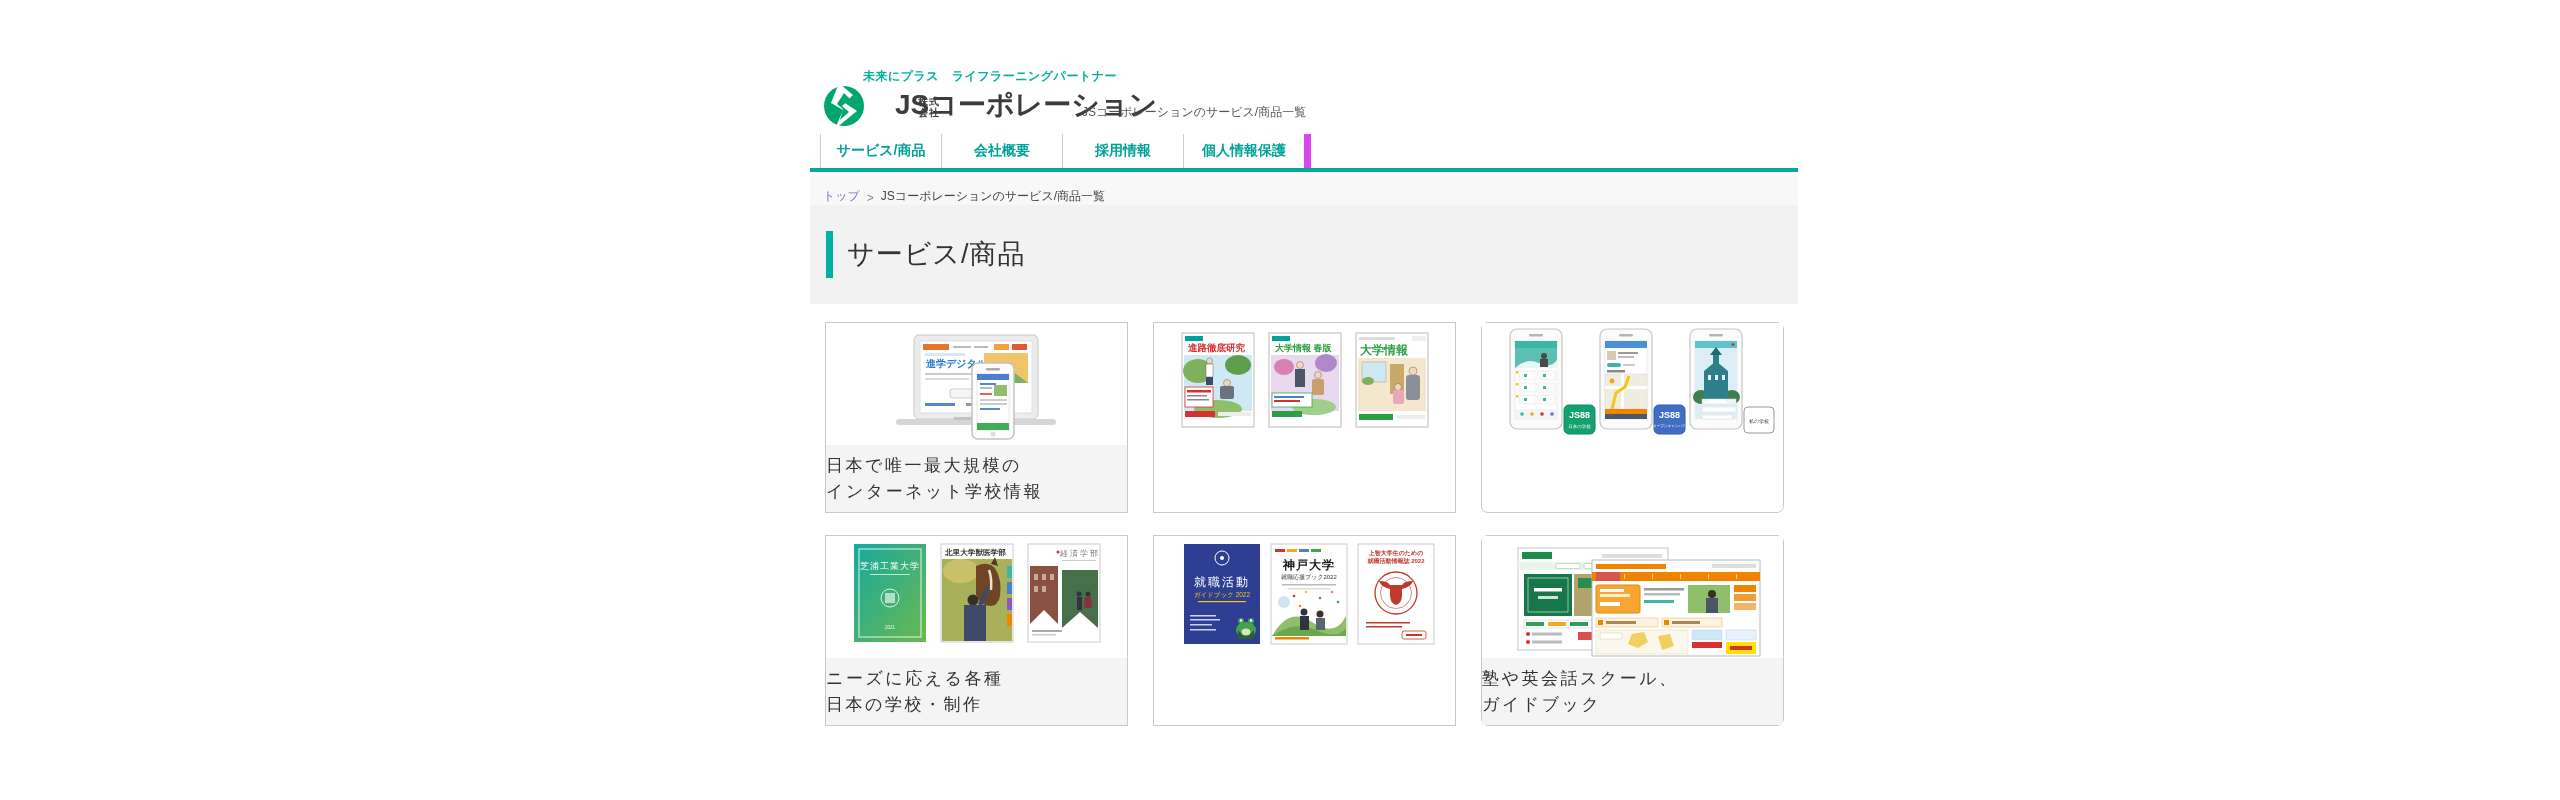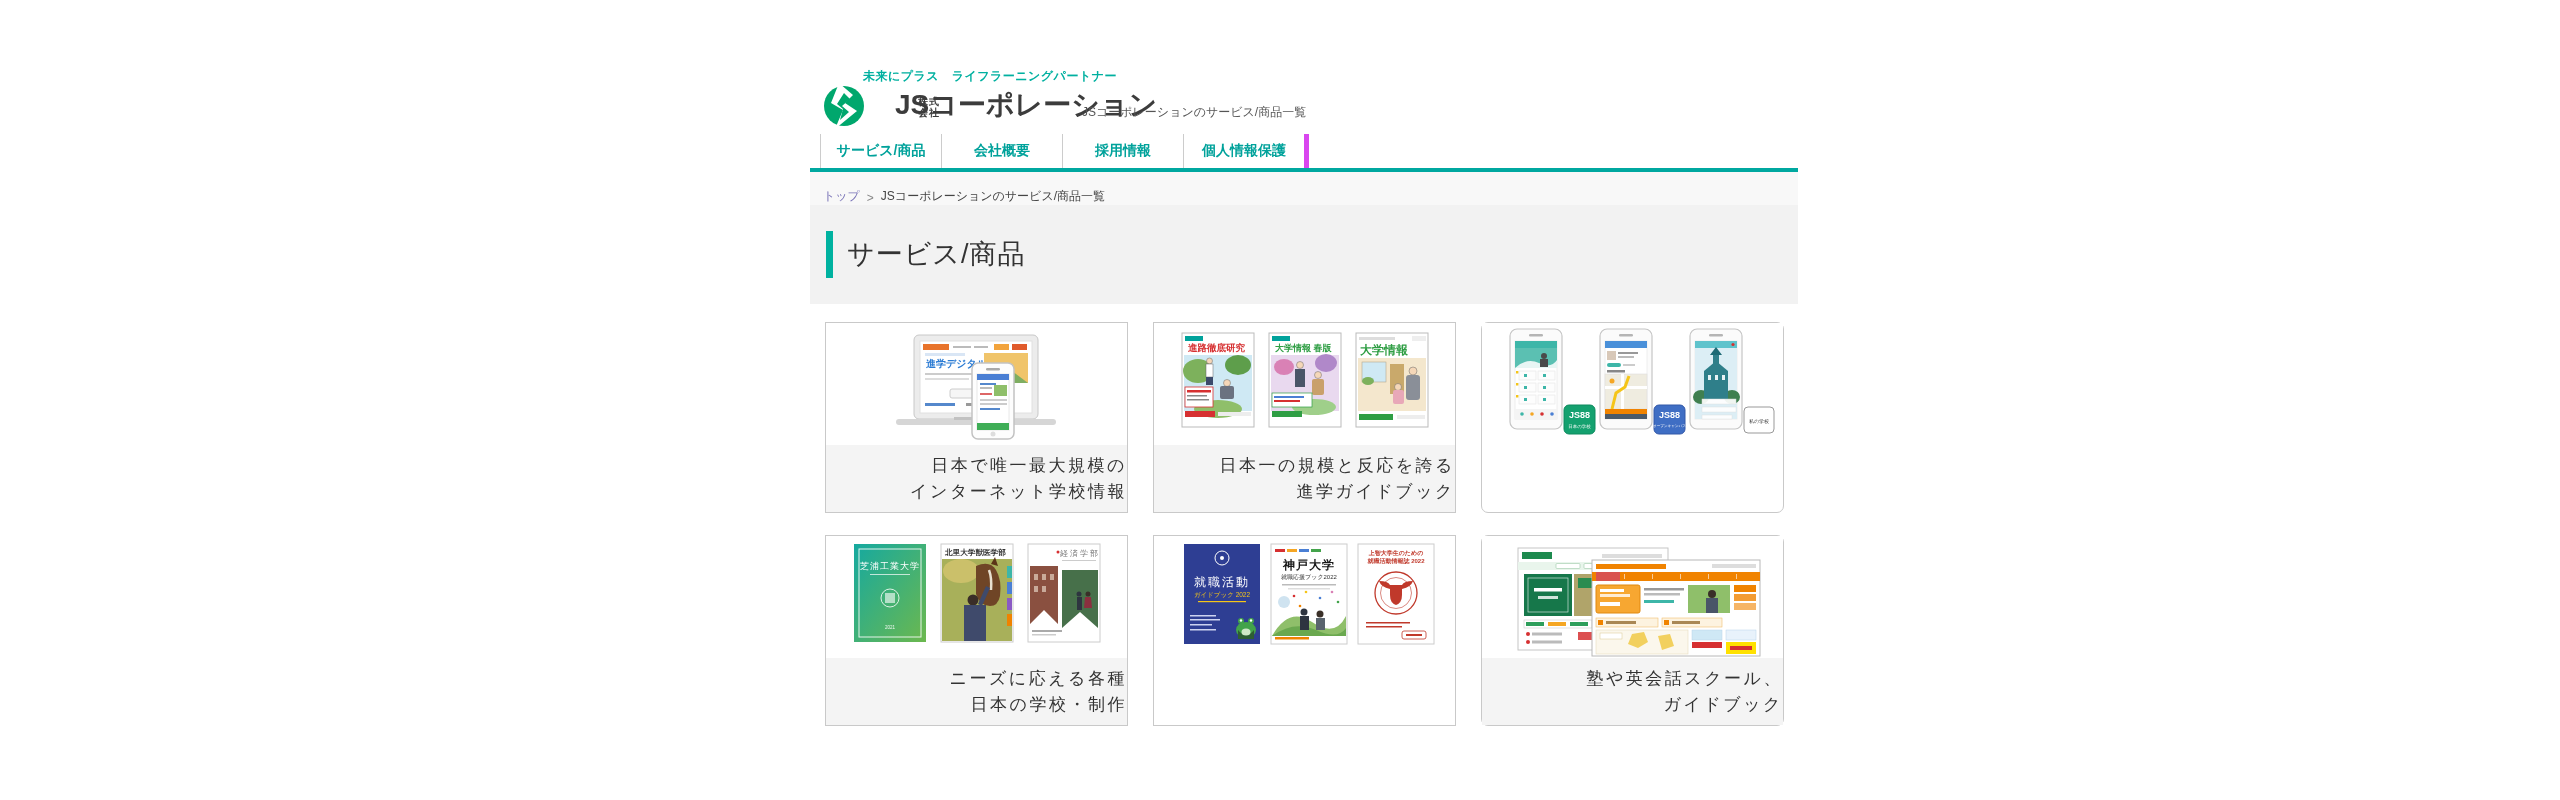--- a/index.html
+++ b/index.html
@@ -13,42 +13,42 @@
   .logo-tagline{position:absolute;left:53px;top:68px;font-size:12px;font-weight:bold;color:#00b0a0;letter-spacing:0.5px;white-space:nowrap;}
   .logo-icon{position:absolute;left:13px;top:83px;}
   .logo-prefix{position:absolute;left:60px;top:96px;font-size:10px;font-weight:bold;color:#3a3a3a;line-height:11px;letter-spacing:1px;margin-left:48px;}
   .logo-name{position:absolute;left:85px;top:86px;font-size:28px;font-weight:bold;color:#3c3c3c;letter-spacing:0px;white-space:nowrap;}
   .page-subtitle{position:absolute;left:272px;top:104px;font-size:12px;color:#555;white-space:nowrap;}
 
   
   .nav{position:absolute;left:10px;top:134px;height:34px;display:flex;}
   .nav-item{width:120px;display:flex;align-items:center;justify-content:center;
     font-size:14px;font-weight:bold;color:#00a29b;border-left:1px solid #cccccc;cursor:pointer;white-space:nowrap;}
-  .nav-item:last-child{border-right:5px solid #d946ef;}
+  .nav-item:last-child{border-right:7px solid #d946ef;}
   .nav-underline{position:absolute;left:0;top:168px;width:988px;height:4px;background:#00a8a0;}
 
   
   .breadcrumb{position:absolute;left:0;top:172px;width:988px;height:33px;background:#f8f8f8;
     display:flex;align-items:flex-end;padding-left:13px;box-sizing:border-box;font-size:12px;color:#444;gap:7px;}
   .breadcrumb .bc-home{color:#7a74b8;text-decoration:none;cursor:pointer;}
   .breadcrumb .bc-sep{color:#888;}
 
   
   .title-band{position:absolute;left:0;top:205px;width:988px;height:99px;background:#f2f2f2;}
   .accent-bar{position:absolute;left:16px;top:26px;width:7px;height:47px;background:#00b2a0;}
   .page-title{position:absolute;left:37px;top:31px;margin:0;font-size:27px;font-weight:500;color:#333;letter-spacing:1px;white-space:nowrap;}
 
   
   .card{position:absolute;width:303px;height:191px;background:#fff;border:1px solid #c9c9c9;
     box-sizing:border-box;display:block;text-decoration:none;color:inherit;cursor:pointer;}
   .r1{top:322px;} .r2{top:535px;}
   .c1{left:15px;} .c2{left:343px;} .c3{left:671px;border-radius:7px;}
   .card-img{width:301px;height:122px;background:#fff;overflow:hidden;}
   .card-img svg{display:block;}
-  .card-caption{width:301px;height:67px;background:#f4f4f4;text-align:right;
+  .card-caption{width:301px;height:67px;background:#f4f4f4;text-align:left;
     font-family:Liberation Serif, serif;font-size:17px;letter-spacing:2.5px;
     color:#333;line-height:26px;padding-top:8px;box-sizing:border-box;white-space:nowrap;}
 </style>
 </head>
 <body>
 
 <div class="content">
 
   <div>
     <div class="logo-tagline">未来にプラス　ライフラーニングパートナー</div>
@@ -173,24 +173,20 @@
         <rect x="208" y="39" width="24" height="20" fill="#cfe9f4" stroke="#b5a98c" stroke-width="0.6"></rect>
         <ellipse cx="214" cy="58" rx="6" ry="4" fill="#7db15c"></ellipse>
         <rect x="236" y="41" width="14" height="30" fill="#c9a96b"></rect>
         <circle cx="259" cy="48" r="4" fill="#f5d7b8" stroke="#666666" stroke-width="0.5"></circle>
         <rect x="252" y="52" width="14" height="25" rx="3" fill="#8a8f98"></rect>
         <circle cx="244" cy="64" r="3.5" fill="#f5d7b8" stroke="#666666" stroke-width="0.5"></circle>
         <rect x="239" y="67" width="11" height="14" rx="2" fill="#e8a8b8"></rect>
         <rect x="205" y="91" width="34" height="6" fill="#2f9e44"></rect>
         <rect x="243" y="92" width="28" height="4" fill="#ededed"></rect>
       </svg>
-    </div>
-    <div class="card-caption">
-      <div>日本一の規模と反応を誇る</div>
-      <div>進学ガイドブック</div>
     </div>
   </a>
 
   <a class="card r1 c3">
     <div class="card-img">
       <svg width="301" height="122" viewBox="0 0 301 122">
 
         <rect x="28" y="6" width="52" height="100" rx="7" fill="#fbfbfb" stroke="#c5c5c5" stroke-width="1.2"></rect>
         <rect x="47" y="11" width="14" height="2.5" rx="1.2" fill="#b5b5b5"></rect>
         <rect x="33" y="18" width="42" height="78" fill="#ffffff" stroke="#eeeeee"></rect>

